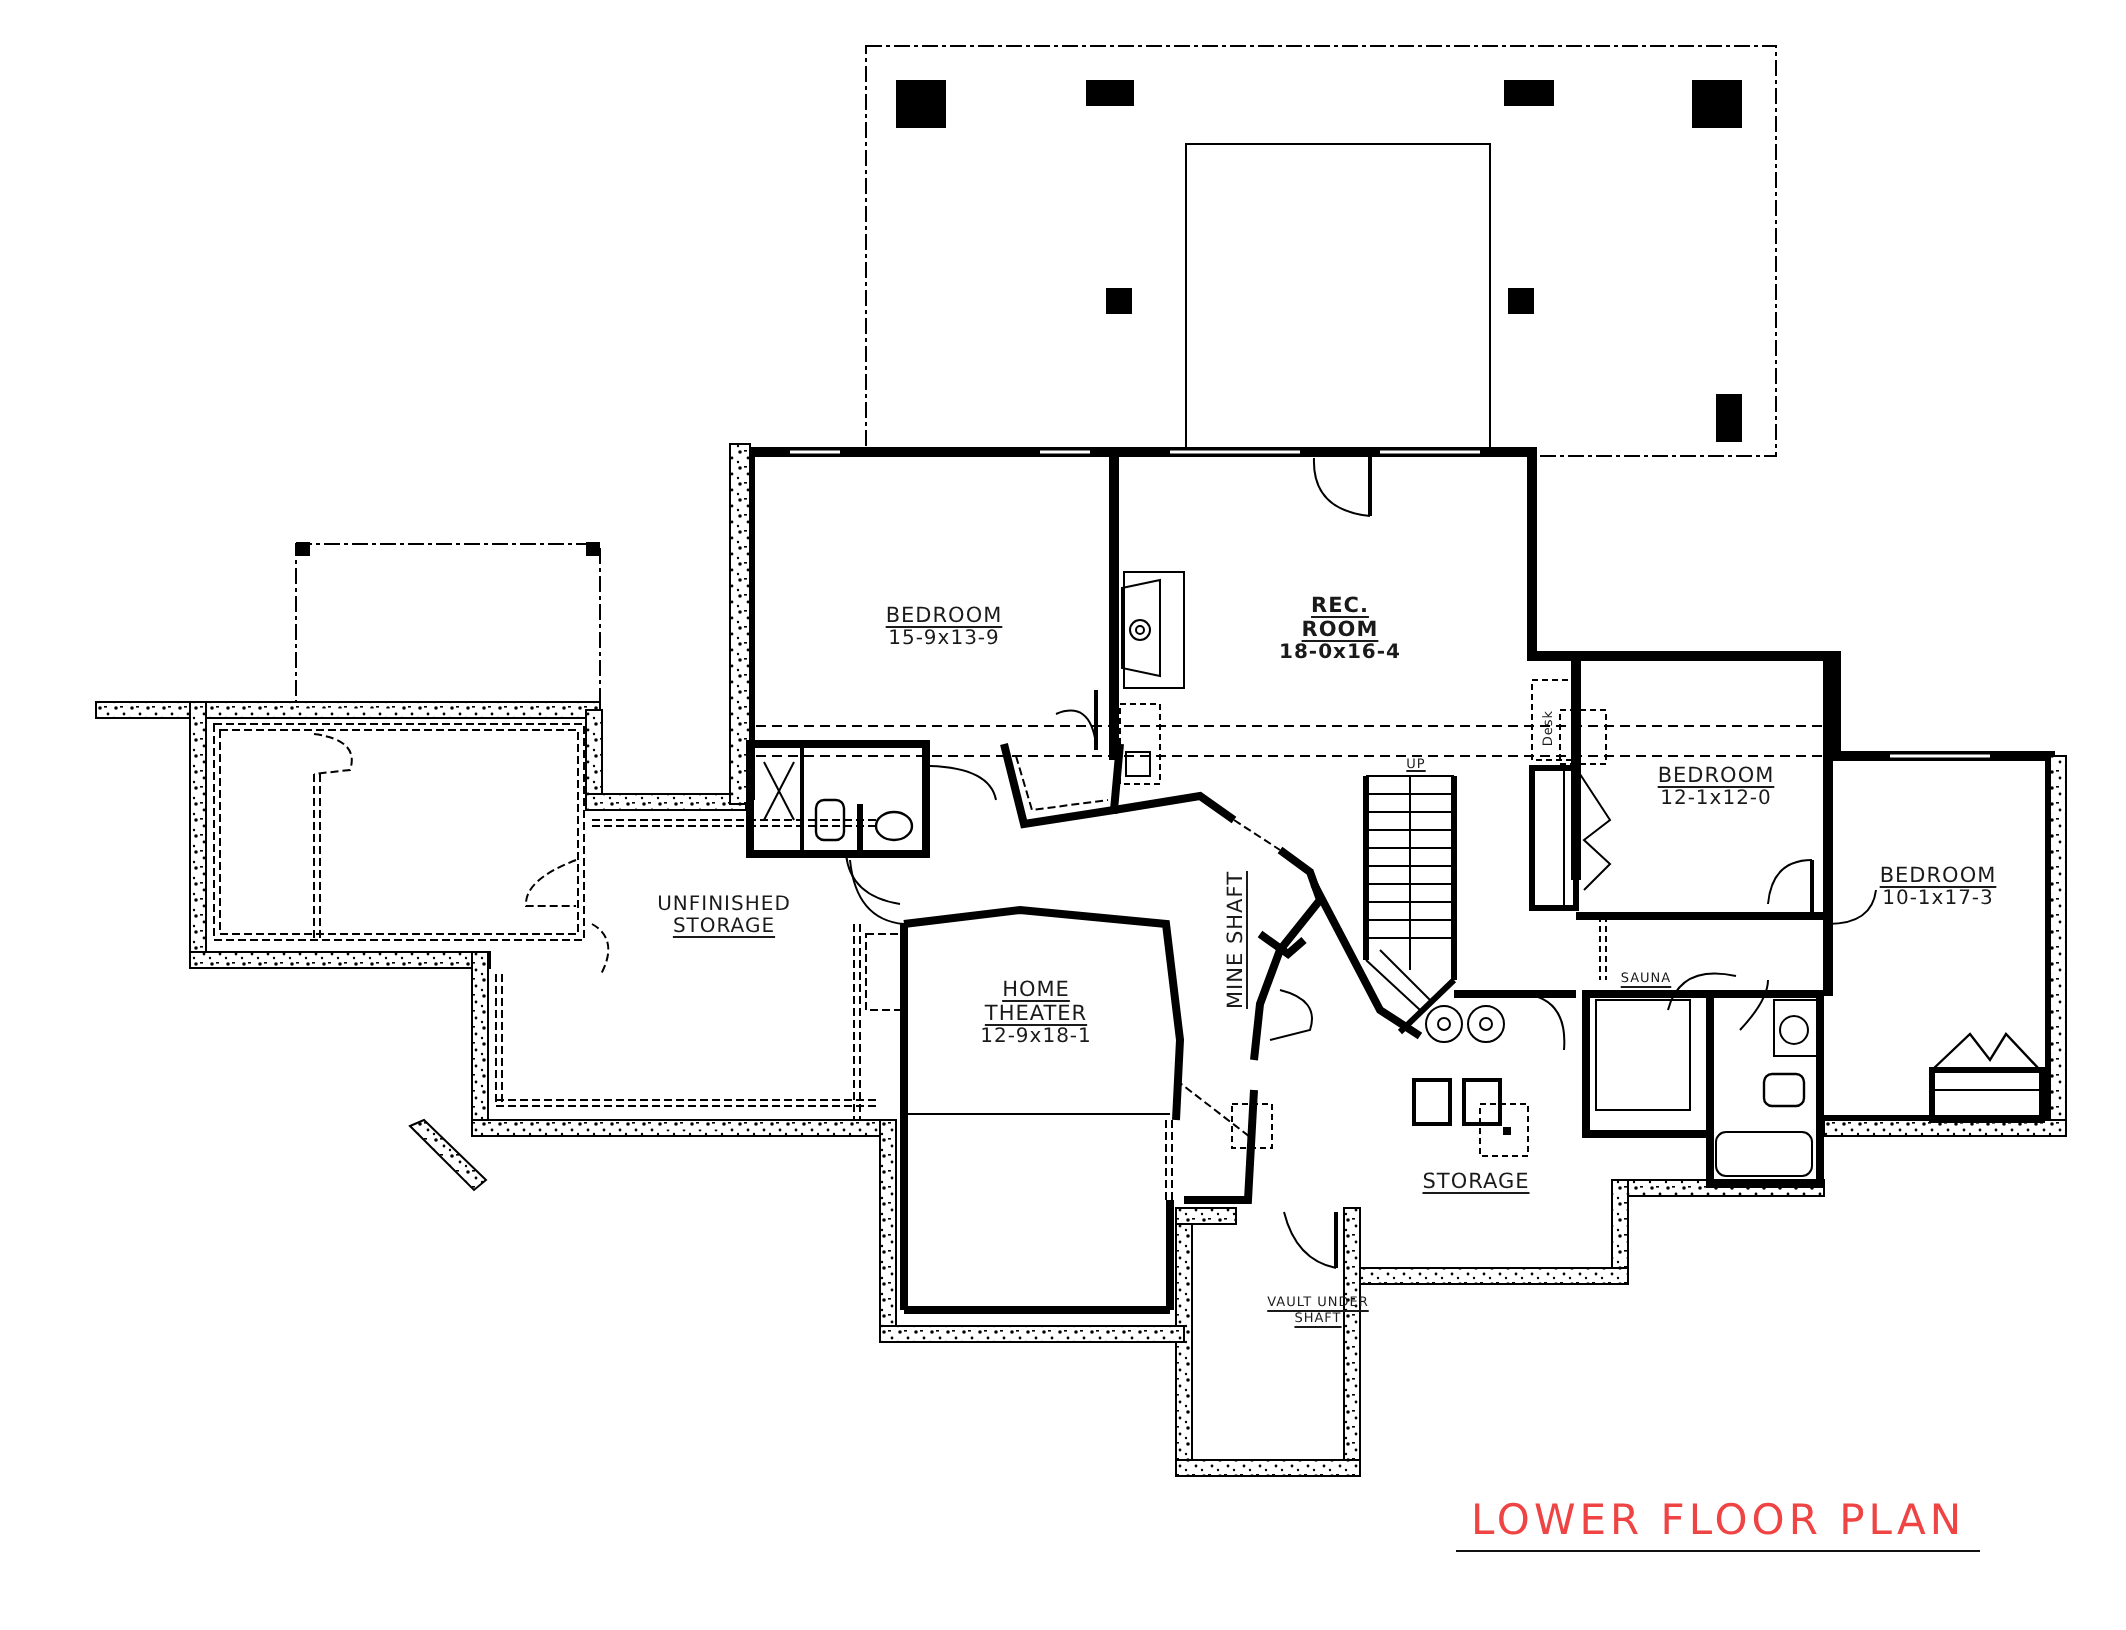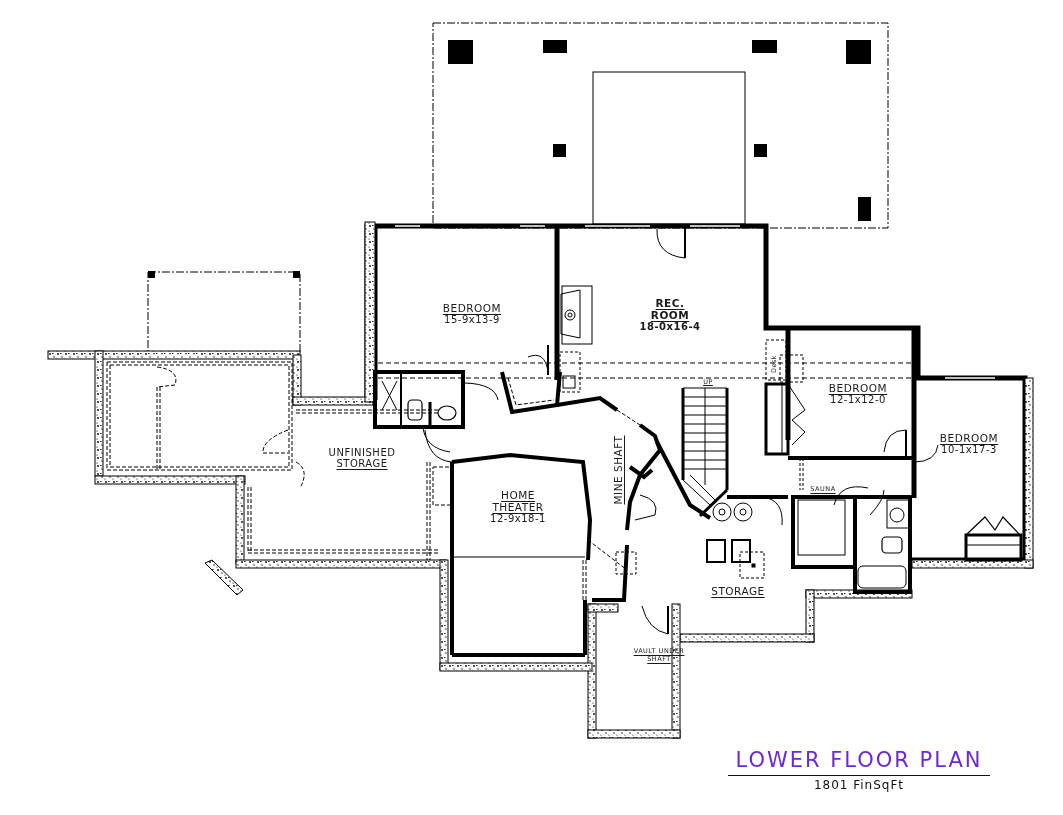--- a/index.html
+++ b/index.html
@@ -6,21 +6,21 @@
   body { width: 1063px; height: 815px; position: relative; overflow: hidden;
          font-family: "DejaVu Sans", sans-serif; }
   #plan { position: absolute; left: 0; top: 0; }
   .lbl { position: absolute; color: #1a1a1a; text-align: center; white-space: nowrap;
          font-family: "DejaVu Sans", sans-serif; letter-spacing: 0.5px; }
   .ttl { text-decoration: underline; text-underline-offset: 2px; }
   .dim { font-size: 10px; }
   .rm { font-size: 10.5px; }
   .sm { font-size: 6.5px; }
   #title-block { position: absolute; left: 728px; top: 748px; width: 262px; }
-  #title-main { font-size: 21px; letter-spacing: 2px; color: #6d28d9; text-align: center;
+  #title-main { font-size: 21px; letter-spacing: 2px; color: #ef4444; text-align: center;
                 border-bottom: 1.5px solid #111; padding-bottom: 3px; font-family: "DejaVu Sans", sans-serif; }
   #title-sub { font-size: 12px; color: #111; text-align: center; margin-top: 2px; letter-spacing: 1px; }
 </style>
 </head>
 <body>
 
 <svg id="plan" width="1063" height="815" viewBox="0 0 1063 815" xmlns="http://www.w3.org/2000/svg">
   <defs>
     <pattern id="conc" width="8" height="8" patternUnits="userSpaceOnUse">
       <rect width="8" height="8" fill="#fff"></rect>
@@ -294,14 +294,13 @@
   <div class="sm ttl">VAULT UNDER</div>
   <div class="sm ttl">SHAFT</div>
 </div>
 
 <div class="lbl sm" style="left:698px; top:378px; width:20px;text-decoration:underline;">UP</div>
 
 <div class="lbl sm" style="left:762px; top:360px; width:24px; transform: rotate(-90deg);">Desk</div>
 
 <div id="title-block">
   <div id="title-main">LOWER FLOOR PLAN</div>
-  <div id="title-sub">1801 FinSqFt</div>
 </div>
 
 </body></html>

